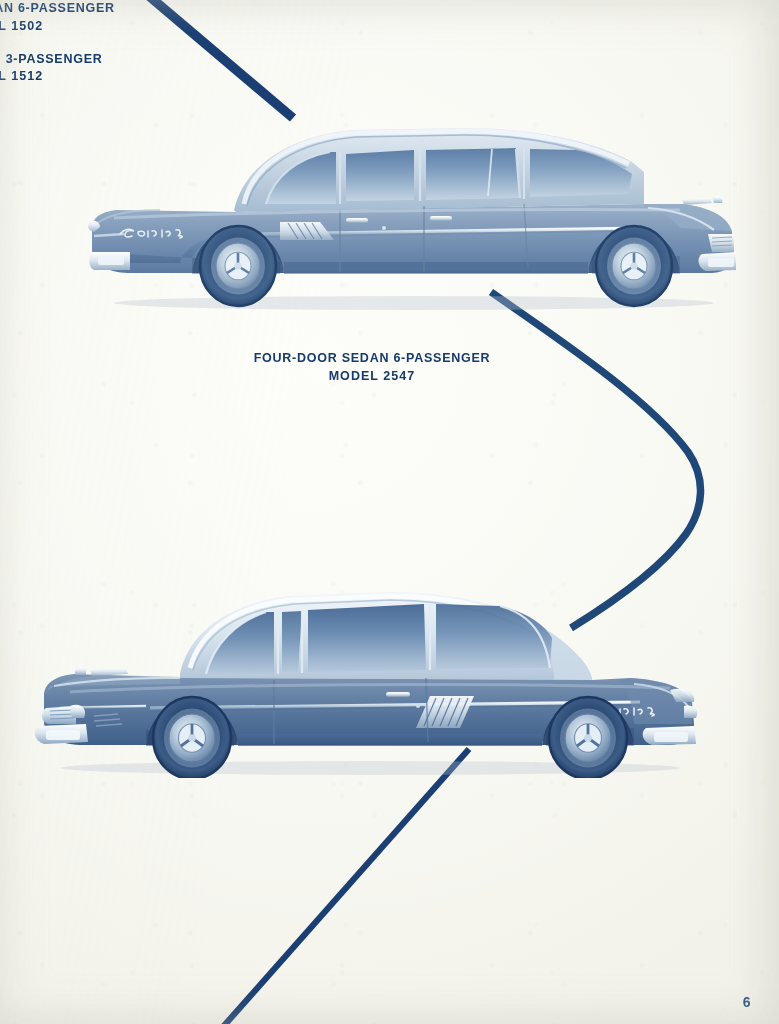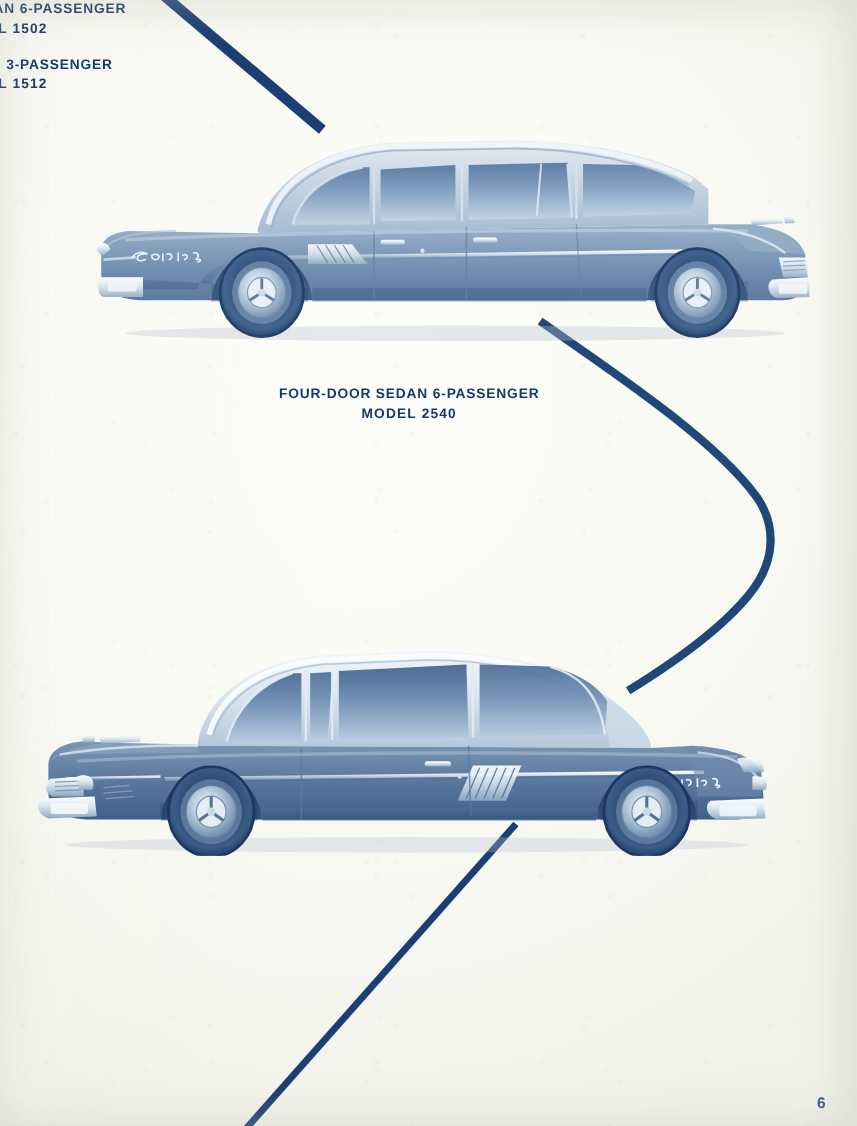--- a/index.html
+++ b/index.html
@@ -442,21 +442,21 @@
       <ellipse cx="558" cy="182" rx="13.5" ry="14.2" fill="none" stroke="#738fb2" stroke-width="1.1"></ellipse>
       <path d="M558,182 L558,168 M558,182 L569,190 M558,182 L547,190" stroke="#52749c" stroke-width="2.8" fill="none"></path>
       <circle cx="558" cy="182" r="3.8" fill="#c9d9e8"></circle>
     </g>
 
     <path d="M40,136 C180,128 450,126 640,132" fill="none" stroke="#c3d5e6" stroke-width="3" opacity=".4"></path>
   </svg>
 
   <div id="caption-top" class="caption-block">
     <span class="caption-line caption-title">FOUR-DOOR SEDAN 6-PASSENGER</span>
-    <span class="caption-line caption-model">MODEL 2540</span>
+    <span class="caption-line caption-model">MODEL 2547</span>
   </div>
 
   <div id="caption-bottom-group">
     <div class="caption-block" style="position:static;">
       <span class="caption-line caption-title">TWO-DOOR SEDAN 6-PASSENGER</span>
       <span class="caption-line caption-model">MODEL 1502</span>
     </div>
     <div id="caption-bottom-2" class="caption-block" style="position:static;">
       <span class="caption-line caption-title">UTILITY SEDAN 3-PASSENGER</span>
       <span class="caption-line caption-model">MODEL 1512</span>

